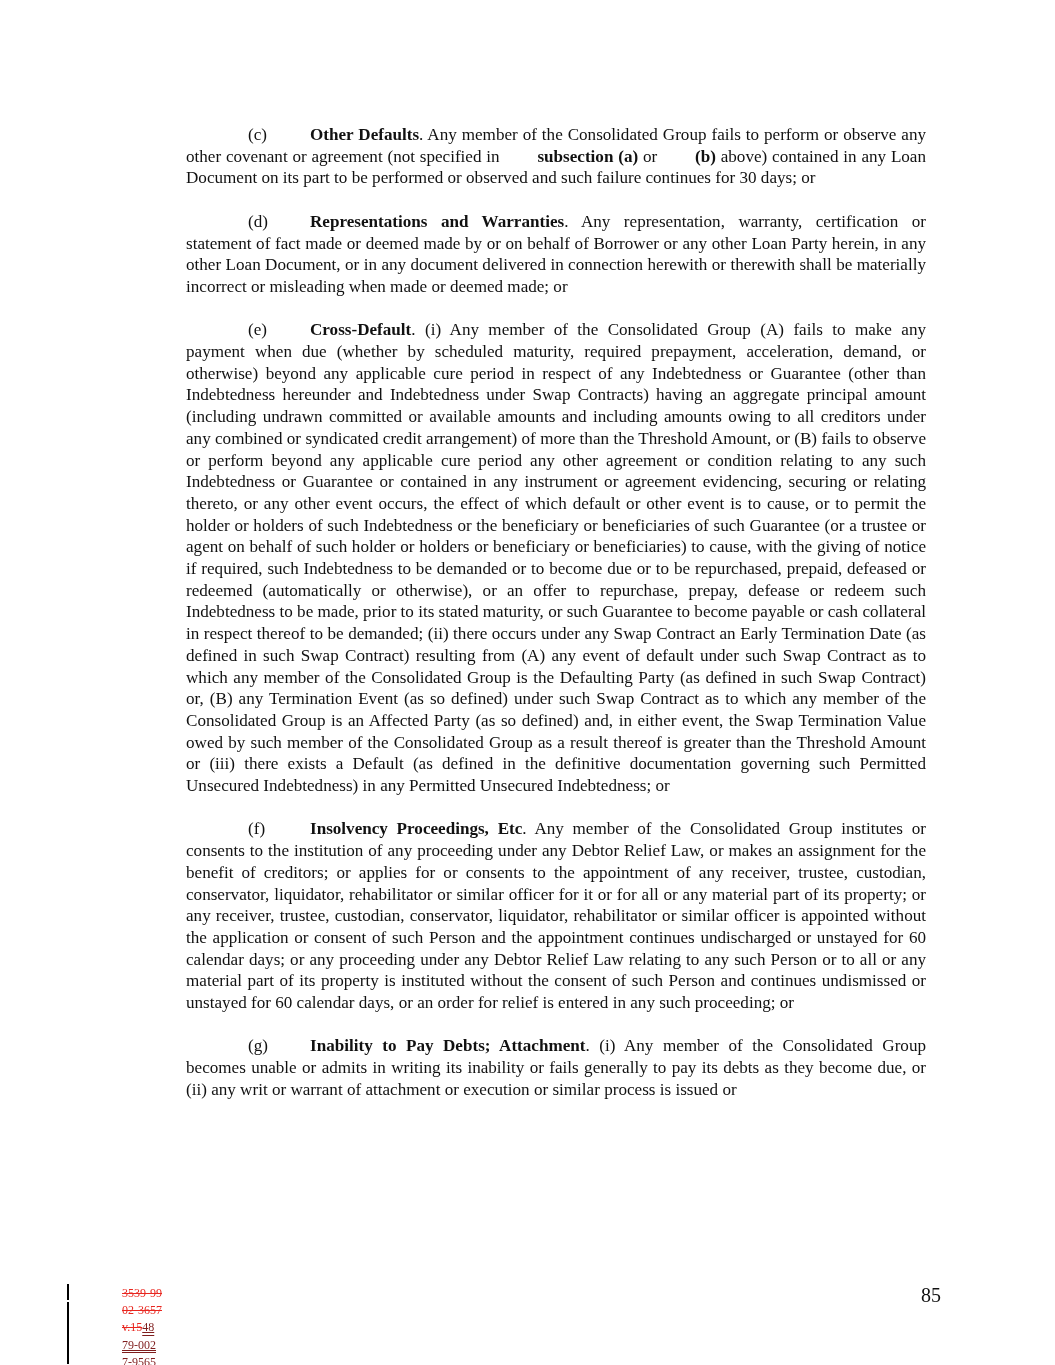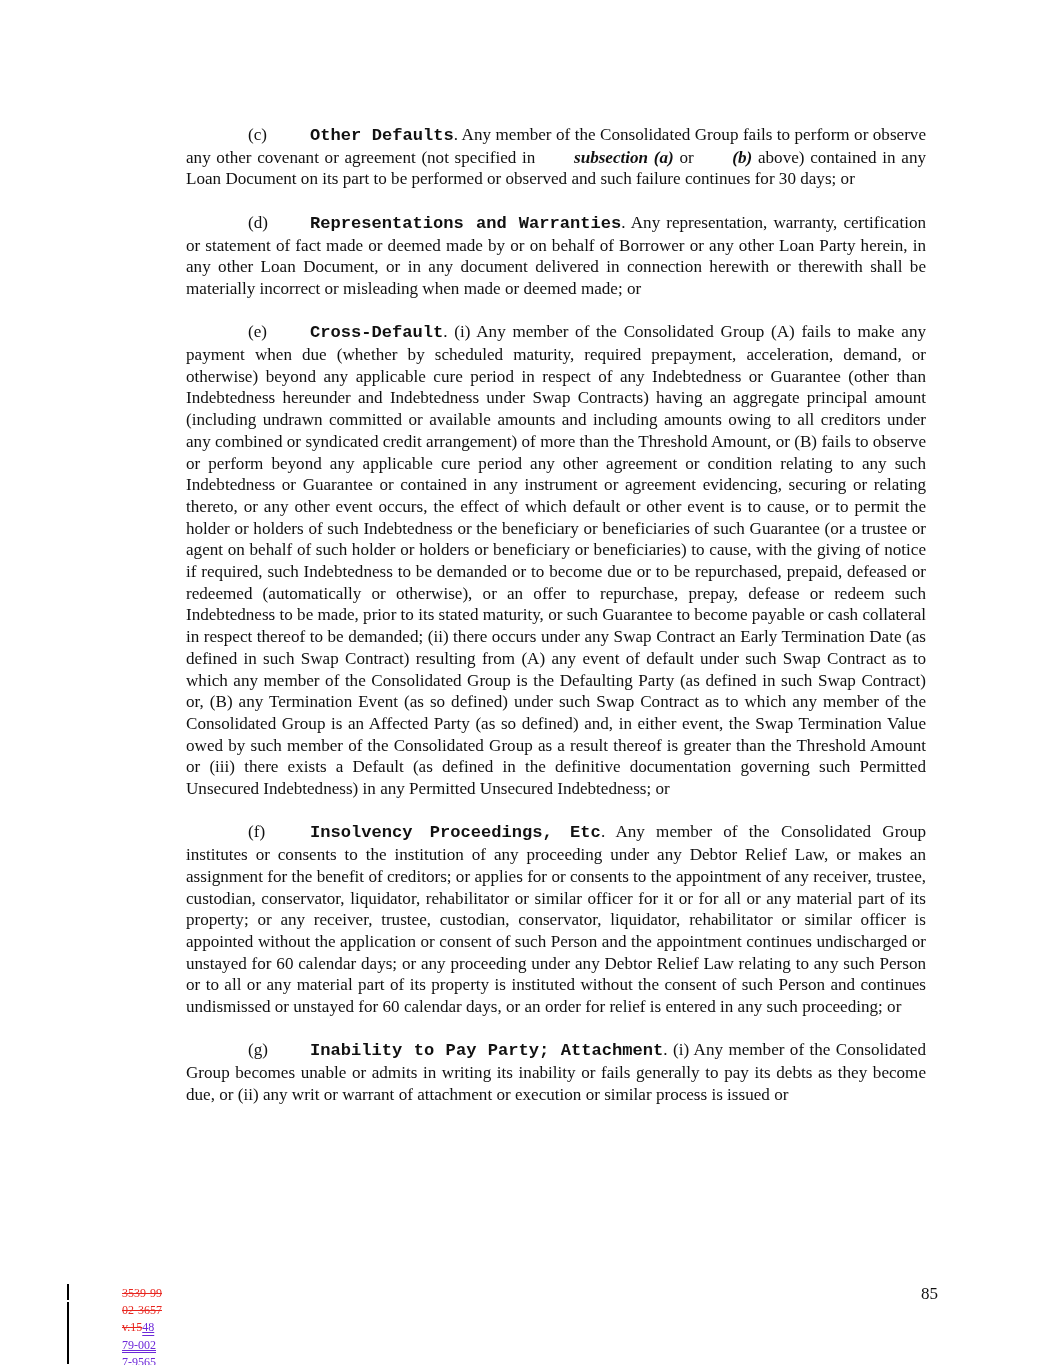--- a/index.html
+++ b/index.html
@@ -28,70 +28,68 @@
     text-align: justify;
     text-indent: 62px;
   }
   .para .label {
     display: inline-block;
     width: 62px;
     text-indent: 0;
   }
   .para .heading {
     font-weight: bold;
-    font-family: Liberation Mono, monospace;
   }
   .bi {
     font-weight: bold;
-    font-style: italic;
     margin-left: 33px;
   }
   .page-number {
     position: absolute;
     left: 921px;
     top: 1284px;
-    font-size: 17px;
+    font-size: 20px;
   }
   .change-bar {
     position: absolute;
     left: 67px;
     width: 2px;
     background: #000000;
   }
   .doc-id {
     position: absolute;
     left: 122px;
     top: 1285px;
     font-size: 12px;
     line-height: 17.2px;
   }
   .doc-id .del {
     color: #e8261f;
     text-decoration: line-through;
   }
   .doc-id .ins {
-    color: #6d28d9;
+    color: #7f1d1d;
     text-decoration: underline double;
   }
   .doc-id div { white-space: nowrap; }
 </style>
 </head>
 <body>
 
 <div class="page-body">
 
   <p class="para"><span class="label">(c)</span><span class="heading">Other Defaults</span><span>. Any member of the Consolidated Group fails to perform or observe any other covenant or agreement (not specified in </span><span class="bi">subsection (a)</span><span> or </span><span class="bi">(b)</span><span> above) contained in any Loan Document on its part to be performed or observed and such failure continues for 30 days; or</span></p>
 
   <p class="para"><span class="label">(d)</span><span class="heading">Representations and Warranties</span><span>. Any representation, warranty, certification or statement of fact made or deemed made by or on behalf of Borrower or any other Loan Party herein, in any other Loan Document, or in any document delivered in connection herewith or therewith shall be materially incorrect or misleading when made or deemed made; or</span></p>
 
   <p class="para"><span class="label">(e)</span><span class="heading">Cross-Default</span><span>. (i) Any member of the Consolidated Group (A) fails to make any payment when due (whether by scheduled maturity, required prepayment, acceleration, demand, or otherwise) beyond any applicable cure period in respect of any Indebtedness or Guarantee (other than Indebtedness hereunder and Indebtedness under Swap Contracts) having an aggregate principal amount (including undrawn committed or available amounts and including amounts owing to all creditors under any combined or syndicated credit arrangement) of more than the Threshold Amount, or (B) fails to observe or perform beyond any applicable cure period any other agreement or condition relating to any such Indebtedness or Guarantee or contained in any instrument or agreement evidencing, securing or relating thereto, or any other event occurs, the effect of which default or other event is to cause, or to permit the holder or holders of such Indebtedness or the beneficiary or beneficiaries of such Guarantee (or a trustee or agent on behalf of such holder or holders or beneficiary or beneficiaries) to cause, with the giving of notice if required, such Indebtedness to be demanded or to become due or to be repurchased, prepaid, defeased or redeemed (automatically or otherwise), or an offer to repurchase, prepay, defease or redeem such Indebtedness to be made, prior to its stated maturity, or such Guarantee to become payable or cash collateral in respect thereof to be demanded; (ii) there occurs under any Swap Contract an Early Termination Date (as defined in such Swap Contract) resulting from (A) any event of default under such Swap Contract as to which any member of the Consolidated Group is the Defaulting Party (as defined in such Swap Contract) or, (B) any Termination Event (as so defined) under such Swap Contract as to which any member of the Consolidated Group is an Affected Party (as so defined) and, in either event, the Swap Termination Value owed by such member of the Consolidated Group as a result thereof is greater than the Threshold Amount or (iii) there exists a Default (as defined in the definitive documentation governing such Permitted Unsecured Indebtedness) in any Permitted Unsecured Indebtedness; or</span></p>
 
   <p class="para"><span class="label">(f)</span><span class="heading">Insolvency Proceedings, Etc</span><span>. Any member of the Consolidated Group institutes or consents to the institution of any proceeding under any Debtor Relief Law, or makes an assignment for the benefit of creditors; or applies for or consents to the appointment of any receiver, trustee, custodian, conservator, liquidator, rehabilitator or similar officer for it or for all or any material part of its property; or any receiver, trustee, custodian, conservator, liquidator, rehabilitator or similar officer is appointed without the application or consent of such Person and the appointment continues undischarged or unstayed for 60 calendar days; or any proceeding under any Debtor Relief Law relating to any such Person or to all or any material part of its property is instituted without the consent of such Person and continues undismissed or unstayed for 60 calendar days, or an order for relief is entered in any such proceeding; or</span></p>
 
-  <p class="para"><span class="label">(g)</span><span class="heading">Inability to Pay Party; Attachment</span><span>. (i) Any member of the Consolidated Group becomes unable or admits in writing its inability or fails generally to pay its debts as they become due, or (ii) any writ or warrant of attachment or execution or similar process is issued or</span></p>
+  <p class="para"><span class="label">(g)</span><span class="heading">Inability to Pay Debts; Attachment</span><span>. (i) Any member of the Consolidated Group becomes unable or admits in writing its inability or fails generally to pay its debts as they become due, or (ii) any writ or warrant of attachment or execution or similar process is issued or</span></p>
 
 </div>
 
 <div class="change-bar" style="top:1284px;height:16px;"></div>
 <div class="change-bar" style="top:1302px;height:62px;"></div>
 
 <div class="doc-id">
   <div><span class="del">3539-99</span></div>
   <div><span class="del">02-3657</span></div>
   <div><span class="del">v.15</span><span class="ins">48</span></div>

